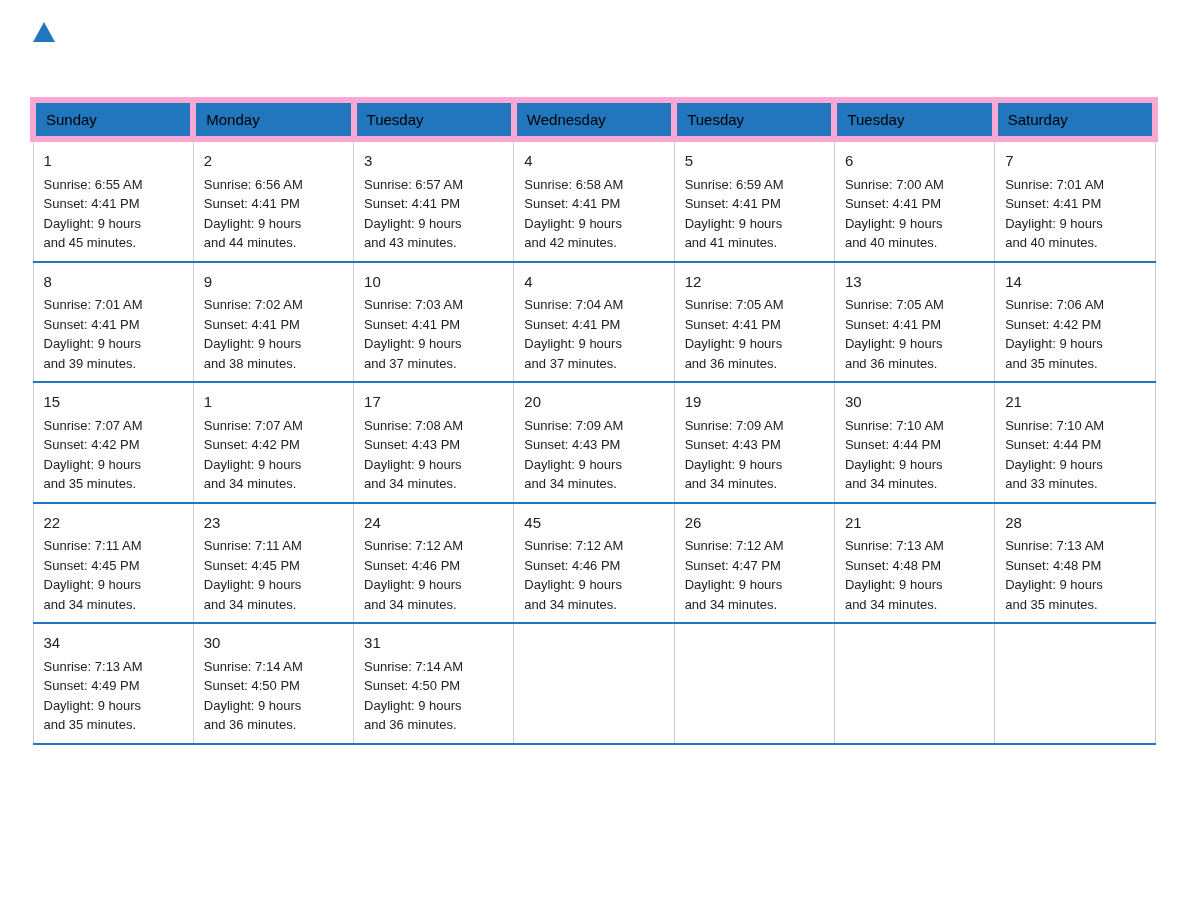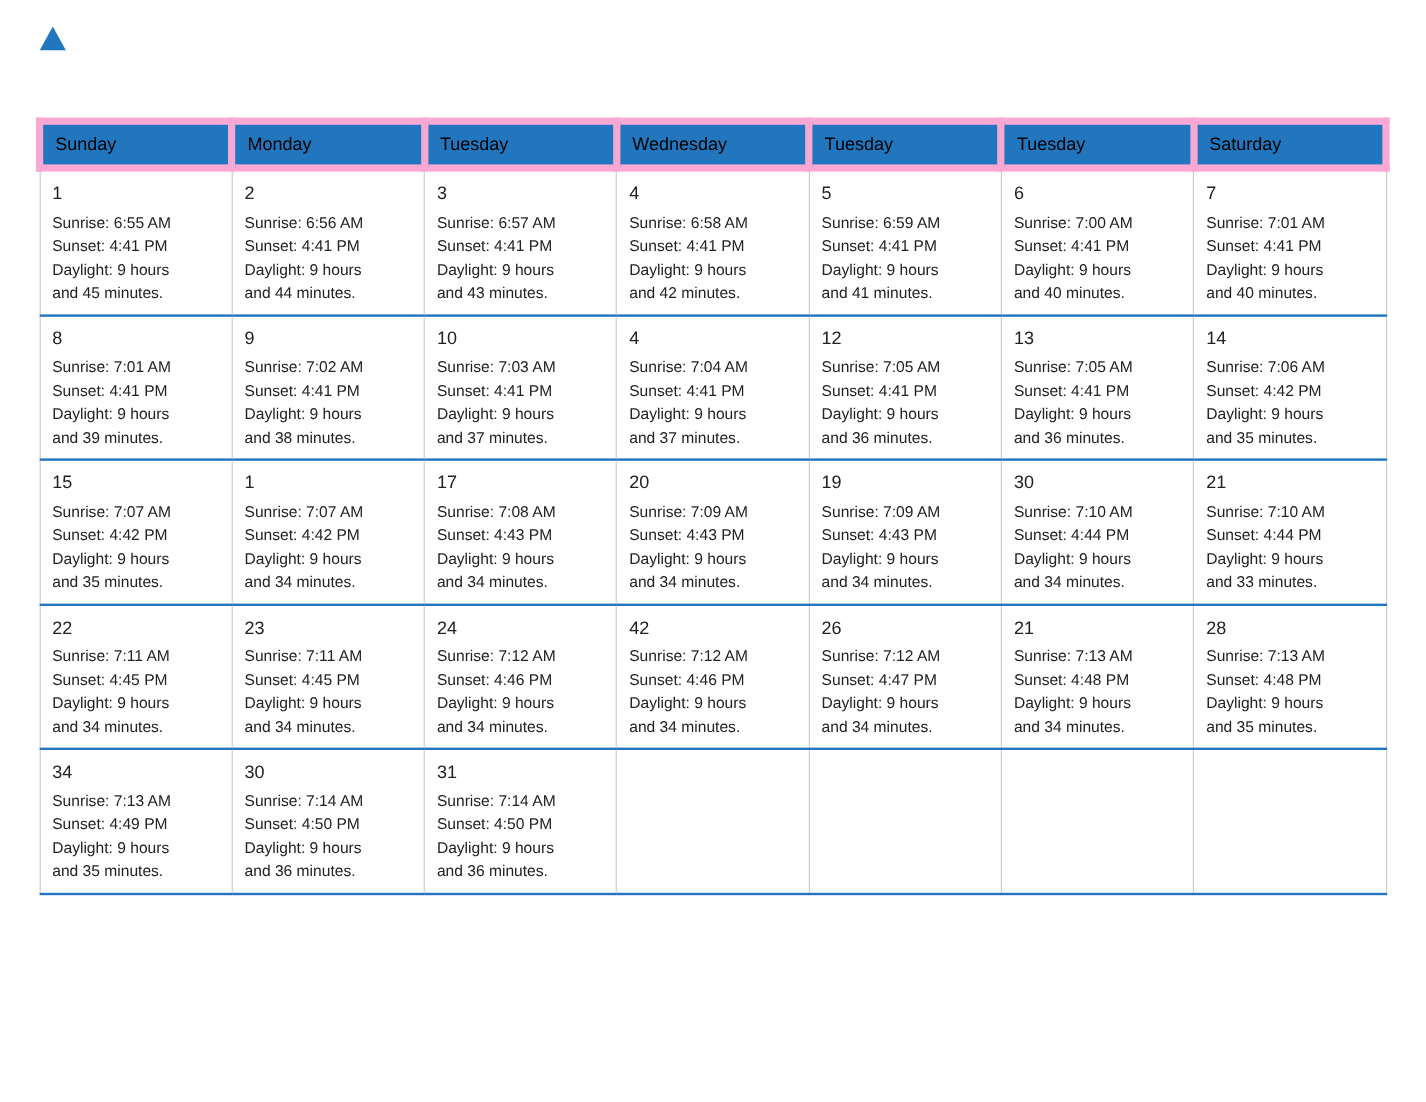--- a/index.html
+++ b/index.html
@@ -138,21 +138,21 @@
         <td><span class="day-number">17</span><span class="day-info">Sunrise: 7:08 AM<br>Sunset: 4:43 PM<br>Daylight: 9 hours<br>and 34 minutes.</span></td>
         <td><span class="day-number">20</span><span class="day-info">Sunrise: 7:09 AM<br>Sunset: 4:43 PM<br>Daylight: 9 hours<br>and 34 minutes.</span></td>
         <td><span class="day-number">19</span><span class="day-info">Sunrise: 7:09 AM<br>Sunset: 4:43 PM<br>Daylight: 9 hours<br>and 34 minutes.</span></td>
         <td><span class="day-number">30</span><span class="day-info">Sunrise: 7:10 AM<br>Sunset: 4:44 PM<br>Daylight: 9 hours<br>and 34 minutes.</span></td>
         <td><span class="day-number">21</span><span class="day-info">Sunrise: 7:10 AM<br>Sunset: 4:44 PM<br>Daylight: 9 hours<br>and 33 minutes.</span></td>
       </tr>
       <tr class="week-row">
         <td><span class="day-number">22</span><span class="day-info">Sunrise: 7:11 AM<br>Sunset: 4:45 PM<br>Daylight: 9 hours<br>and 34 minutes.</span></td>
         <td><span class="day-number">23</span><span class="day-info">Sunrise: 7:11 AM<br>Sunset: 4:45 PM<br>Daylight: 9 hours<br>and 34 minutes.</span></td>
         <td><span class="day-number">24</span><span class="day-info">Sunrise: 7:12 AM<br>Sunset: 4:46 PM<br>Daylight: 9 hours<br>and 34 minutes.</span></td>
-        <td><span class="day-number">42</span><span class="day-info">Sunrise: 7:12 AM<br>Sunset: 4:46 PM<br>Daylight: 9 hours<br>and 34 minutes.</span></td>
+        <td><span class="day-number">45</span><span class="day-info">Sunrise: 7:12 AM<br>Sunset: 4:46 PM<br>Daylight: 9 hours<br>and 34 minutes.</span></td>
         <td><span class="day-number">26</span><span class="day-info">Sunrise: 7:12 AM<br>Sunset: 4:47 PM<br>Daylight: 9 hours<br>and 34 minutes.</span></td>
         <td><span class="day-number">21</span><span class="day-info">Sunrise: 7:13 AM<br>Sunset: 4:48 PM<br>Daylight: 9 hours<br>and 34 minutes.</span></td>
         <td><span class="day-number">28</span><span class="day-info">Sunrise: 7:13 AM<br>Sunset: 4:48 PM<br>Daylight: 9 hours<br>and 35 minutes.</span></td>
       </tr>
       <tr class="week-row">
         <td><span class="day-number">34</span><span class="day-info">Sunrise: 7:13 AM<br>Sunset: 4:49 PM<br>Daylight: 9 hours<br>and 35 minutes.</span></td>
         <td><span class="day-number">30</span><span class="day-info">Sunrise: 7:14 AM<br>Sunset: 4:50 PM<br>Daylight: 9 hours<br>and 36 minutes.</span></td>
         <td><span class="day-number">31</span><span class="day-info">Sunrise: 7:14 AM<br>Sunset: 4:50 PM<br>Daylight: 9 hours<br>and 36 minutes.</span></td>
         <td class="empty"></td>
         <td class="empty"></td>

